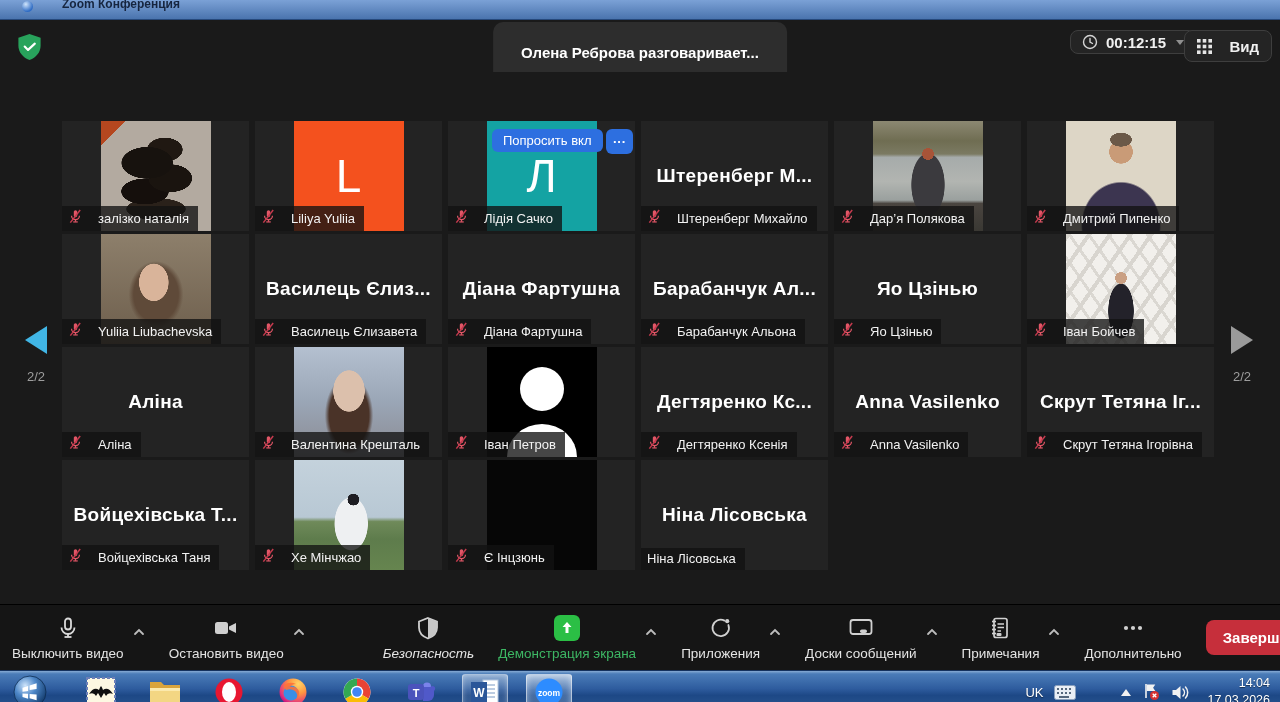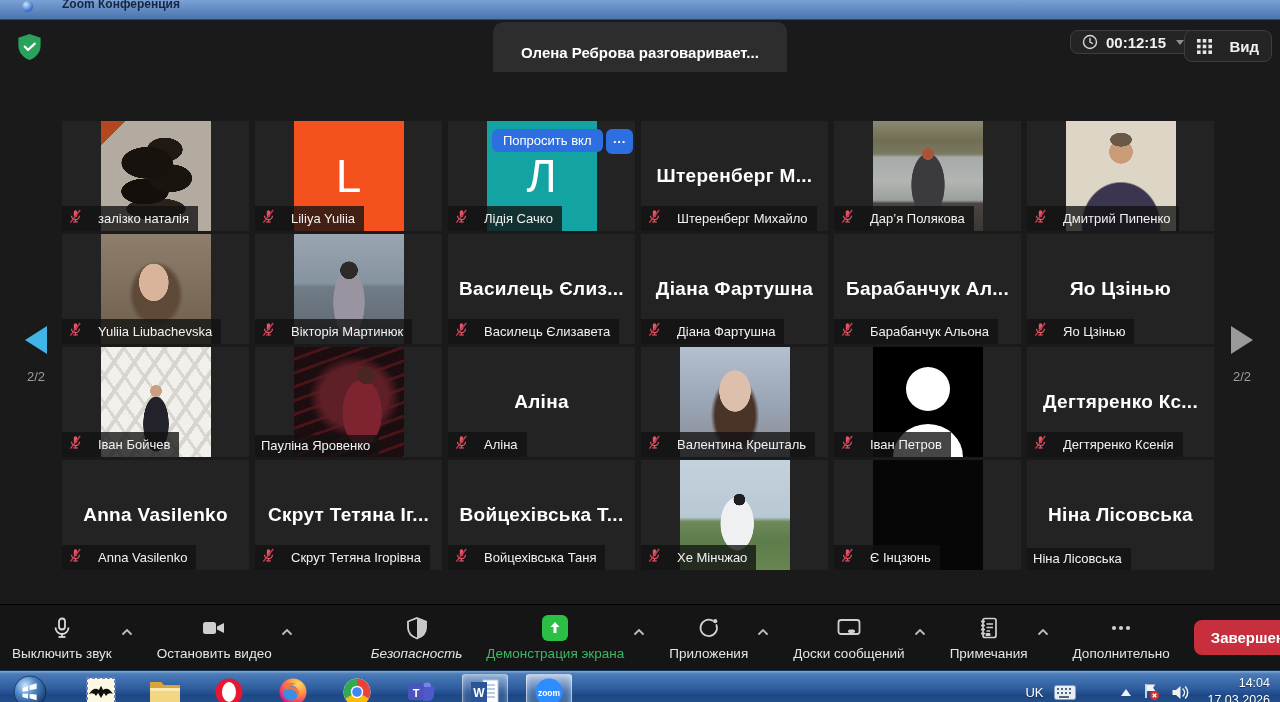--- a/index.html
+++ b/index.html
@@ -260,34 +260,20 @@
               <rect x="6.2" y="1.2" width="3.6" height="7.6" rx="1.8" fill="#e25767"></rect>
               <path d="M3.8 7.2 a4.2 4.2 0 0 0 8.4 0" fill="none" stroke="#e25767" stroke-width="1.3"></path>
               <line x1="8" y1="11.5" x2="8" y2="13.6" stroke="#e25767" stroke-width="1.3"></line>
               <line x1="5.6" y1="13.8" x2="10.4" y2="13.8" stroke="#e25767" stroke-width="1.3"></line>
               <line x1="2.5" y1="14.5" x2="13" y2="1" stroke="#c43a4e" stroke-width="1.6"></line>
             </svg></span>
       <span class="ntext">Yuliia Liubachevska</span>
     </div>
   </div>
       <div class="tile">
-    <div class="square ph-beach"></div>
-
-    <div class="nlabel">
-      <span class="micoff"><svg width="15" height="15" viewBox="0 0 16 16">
-              <rect x="6.2" y="1.2" width="3.6" height="7.6" rx="1.8" fill="#e25767"></rect>
-              <path d="M3.8 7.2 a4.2 4.2 0 0 0 8.4 0" fill="none" stroke="#e25767" stroke-width="1.3"></path>
-              <line x1="8" y1="11.5" x2="8" y2="13.6" stroke="#e25767" stroke-width="1.3"></line>
-              <line x1="5.6" y1="13.8" x2="10.4" y2="13.8" stroke="#e25767" stroke-width="1.3"></line>
-              <line x1="2.5" y1="14.5" x2="13" y2="1" stroke="#c43a4e" stroke-width="1.6"></line>
-            </svg></span>
-      <span class="ntext">Вікторія Мартинюк</span>
-    </div>
-  </div>
-      <div class="tile">
 
     <div class="bigname">Василець Єлиз...</div>
 
     <div class="nlabel">
       <span class="micoff"><svg width="15" height="15" viewBox="0 0 16 16">
               <rect x="6.2" y="1.2" width="3.6" height="7.6" rx="1.8" fill="#e25767"></rect>
               <path d="M3.8 7.2 a4.2 4.2 0 0 0 8.4 0" fill="none" stroke="#e25767" stroke-width="1.3"></path>
               <line x1="8" y1="11.5" x2="8" y2="13.6" stroke="#e25767" stroke-width="1.3"></line>
               <line x1="5.6" y1="13.8" x2="10.4" y2="13.8" stroke="#e25767" stroke-width="1.3"></line>
               <line x1="2.5" y1="14.5" x2="13" y2="1" stroke="#c43a4e" stroke-width="1.6"></line>
@@ -345,28 +331,20 @@
 
     <div class="nlabel">
       <span class="micoff"><svg width="15" height="15" viewBox="0 0 16 16">
               <rect x="6.2" y="1.2" width="3.6" height="7.6" rx="1.8" fill="#e25767"></rect>
               <path d="M3.8 7.2 a4.2 4.2 0 0 0 8.4 0" fill="none" stroke="#e25767" stroke-width="1.3"></path>
               <line x1="8" y1="11.5" x2="8" y2="13.6" stroke="#e25767" stroke-width="1.3"></line>
               <line x1="5.6" y1="13.8" x2="10.4" y2="13.8" stroke="#e25767" stroke-width="1.3"></line>
               <line x1="2.5" y1="14.5" x2="13" y2="1" stroke="#c43a4e" stroke-width="1.6"></line>
             </svg></span>
       <span class="ntext">Іван Бойчев</span>
-    </div>
-  </div>
-      <div class="tile">
-    <div class="square ph-red"></div>
-
-    <div class="nlabel">
-
-      <span class="ntext">Пауліна Яровенко</span>
     </div>
   </div>
       <div class="tile">
 
     <div class="bigname">Аліна</div>
 
     <div class="nlabel">
       <span class="micoff"><svg width="15" height="15" viewBox="0 0 16 16">
               <rect x="6.2" y="1.2" width="3.6" height="7.6" rx="1.8" fill="#e25767"></rect>
               <path d="M3.8 7.2 a4.2 4.2 0 0 0 8.4 0" fill="none" stroke="#e25767" stroke-width="1.3"></path>
@@ -523,21 +501,21 @@
       <div class="tgroup">
         <div class="tool">
           <div class="ticon">
             <svg width="24" height="24" viewBox="0 0 24 24" fill="none" stroke="#d9d9d9" stroke-width="1.8">
               <rect x="9" y="2.5" width="6" height="11" rx="3"></rect>
               <path d="M5.5 11.5a6.5 6.5 0 0 0 13 0"></path>
               <line x1="12" y1="18" x2="12" y2="21"></line>
               <line x1="8.5" y1="21" x2="15.5" y2="21"></line>
             </svg>
           </div>
-          <div class="tlabel">Выключить звук</div>
+          <div class="tlabel">Выключить видео</div>
         </div>
         <div class="chev"><svg width="12" height="8" viewBox="0 0 12 8">
             <path d="M2 6 L6 2 L10 6" fill="none" stroke="#bdbdbd" stroke-width="1.8" stroke-linecap="round"></path>
           </svg></div>
       </div>
       <div class="tgroup">
         <div class="tool">
           <div class="ticon">
             <svg width="26" height="24" viewBox="0 0 26 24">
               <rect x="2" y="6" width="13" height="12" rx="2.5" fill="#cfcfcf"></rect>

